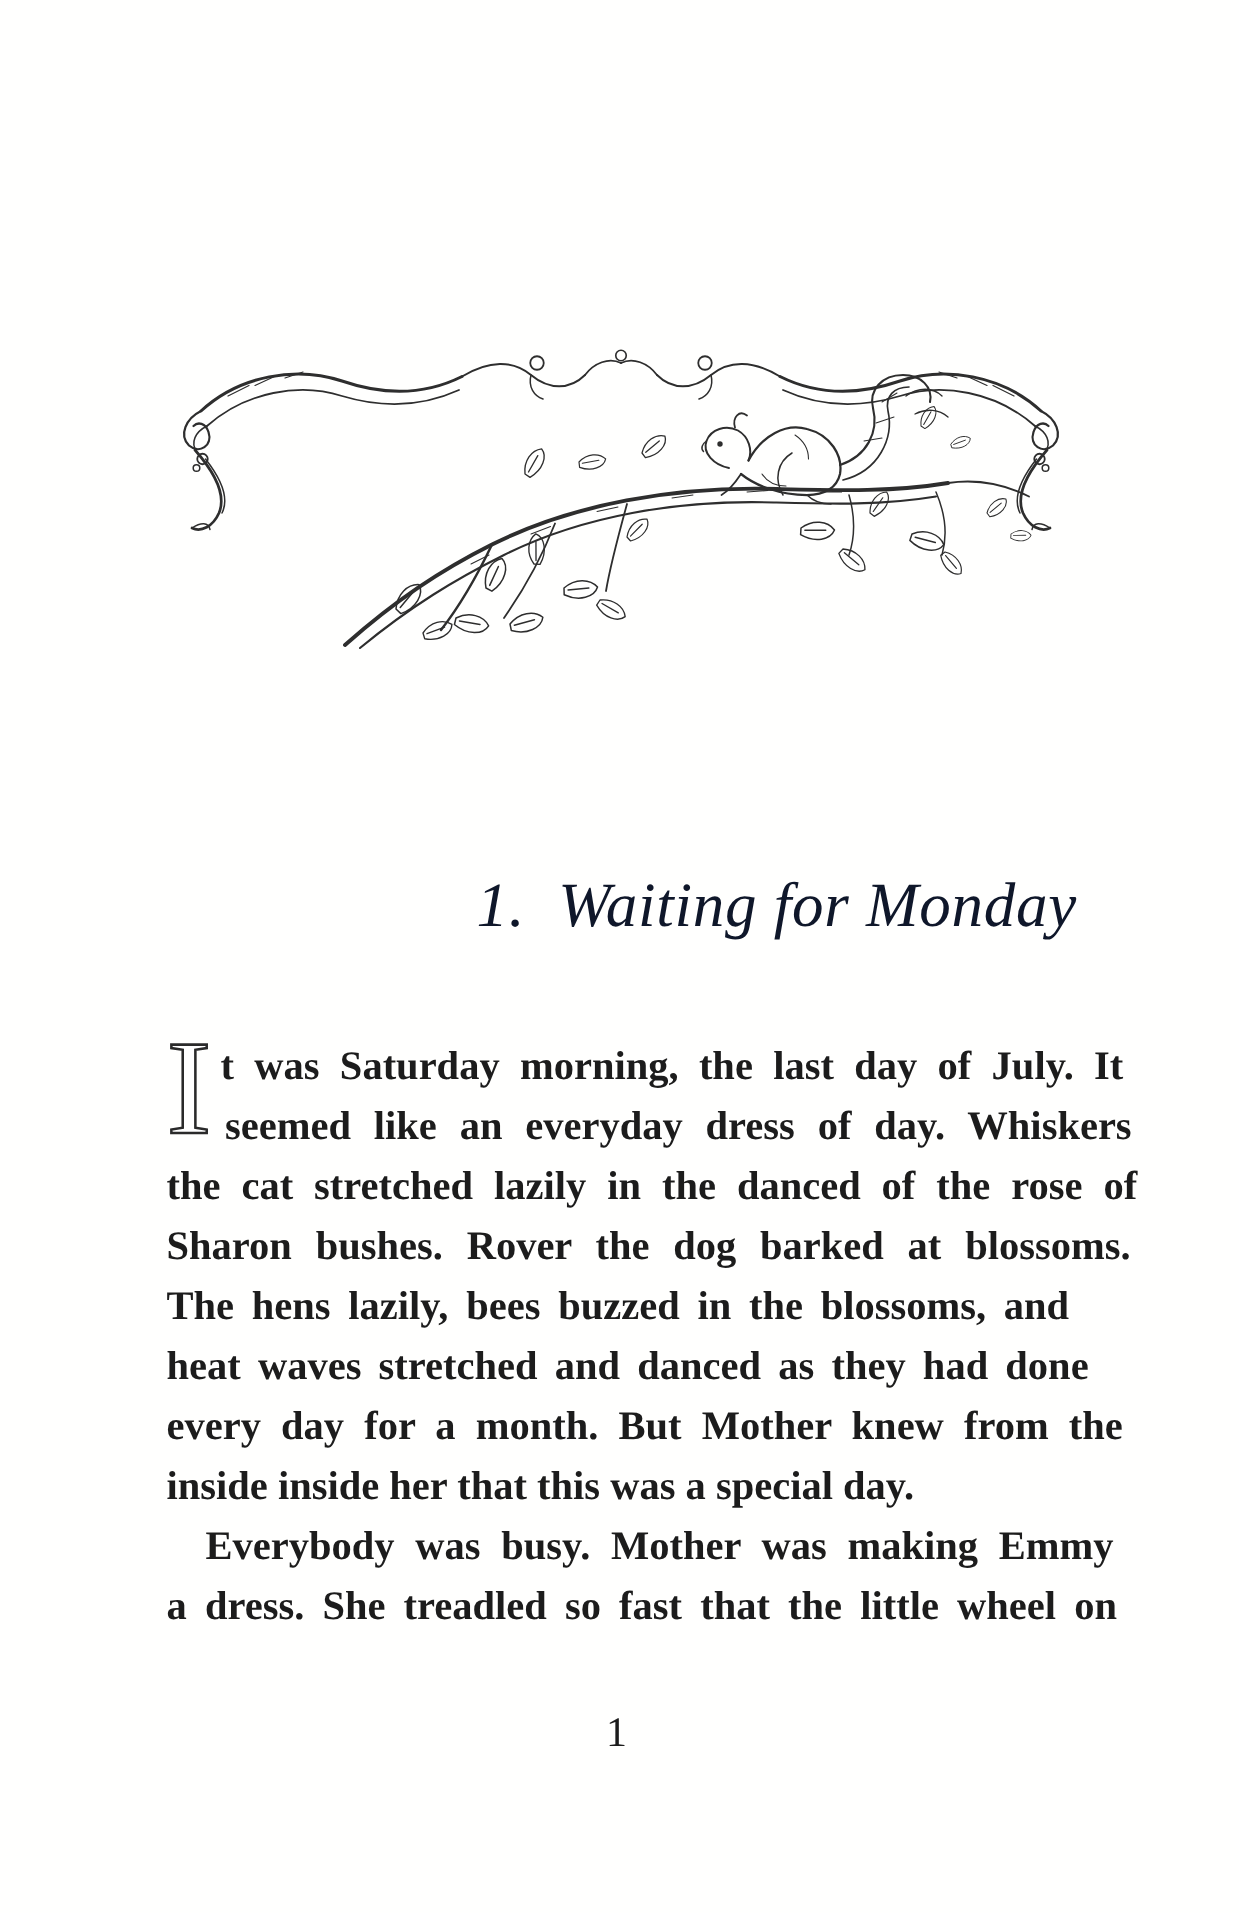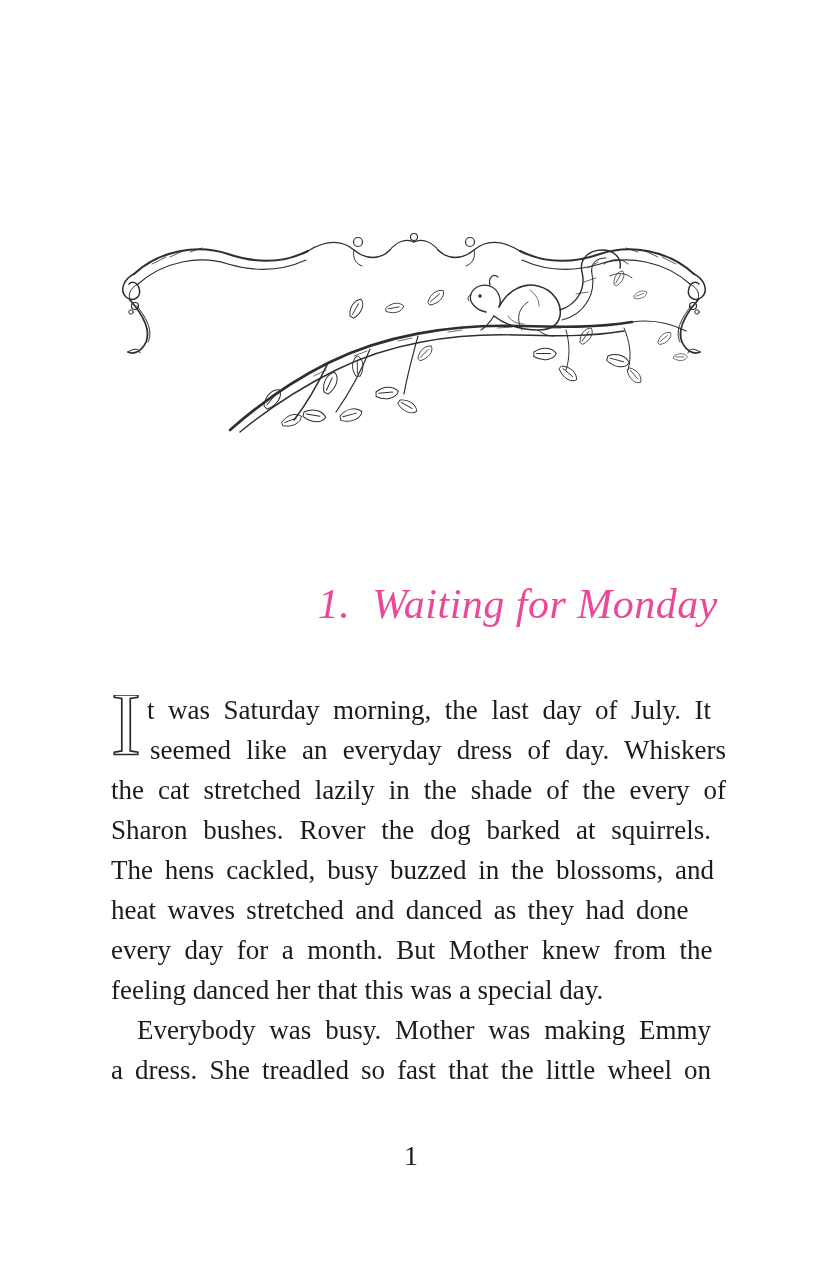--- a/index.html
+++ b/index.html
@@ -19,32 +19,32 @@
     position: absolute; left: 118px; top: 224px;
     width: 592px; height: 210px;
   }
   .ornament svg { display: block; width: 100%; height: 100%; overflow: visible; }
   .chapter-title {
     position: absolute; top: 582px; right: 108px;
     font-style: italic;
     font-size: 42px;
     line-height: 44px;
     letter-spacing: 0.5px;
-    color: #ec4899;
+    color: #0f172a;
     white-space: pre;
   }
   .body-text {
     position: absolute; left: 111px; top: 690px;
     width: 600px;
     font-size: 27px;
     line-height: 40px;
     color: #1c1c1c;
   }
   .para { position: relative; }
-  .line { white-space: nowrap; height: 40px; }
+  .line { white-space: nowrap; height: 40px; font-weight: bold; }
   .line.dc1 { padding-left: 36px; }
   .line.dc2 { padding-left: 39px; }
   .line.indent { padding-left: 26px; text-align: right; }
   .drop-cap {
     position: absolute; left: -2px; top: 5px;
     width: 34px; height: 64px;
   }
   .page-number {
     position: absolute; top: 1140px; left: 111px;
     width: 600px;
@@ -159,26 +159,26 @@
 
   <div class="chapter-title">1.  Waiting for Monday</div>
 
   <div class="body-text">
     <div class="para">
       <svg class="drop-cap" viewBox="0 0 34 64" xmlns="http://www.w3.org/2000/svg">
         <text x="2" y="60" font-size="90" font-family="Liberation Serif, DejaVu Serif, serif" fill="#ffffff" stroke="#2a2a2a" stroke-width="1.7">I</text>
       </svg>
       <div class="line fit dc1" style="word-spacing: 6.78646px;"><span>t was Saturday morning, the last day of July.  It</span></div>
       <div class="line fit dc2" style="word-spacing: 8.48661px;"><span>seemed like an everyday dress of day.  Whiskers</span></div>
-      <div class="line fit" style="word-spacing: 7.22031px;"><span>the cat stretched lazily in the shade of the every of</span></div>
-      <div class="line fit" style="word-spacing: 9.12277px;"><span>Sharon bushes.  Rover the dog barked at squirrels.</span></div>
-      <div class="line fit" style="word-spacing: 5.08398px;"><span>The hens cackled, busy buzzed in the blossoms, and</span></div>
+      <div class="line fit" style="word-spacing: 7.22031px;"><span>the cat stretched lazily in the danced of the rose of</span></div>
+      <div class="line fit" style="word-spacing: 9.12277px;"><span>Sharon bushes.  Rover the dog barked at blossoms.</span></div>
+      <div class="line fit" style="word-spacing: 5.08398px;"><span>The hens lazily, bees buzzed in the blossoms, and</span></div>
       <div class="line fit" style="word-spacing: 4.71289px;"><span>heat waves stretched and danced as they had done</span></div>
       <div class="line fit" style="word-spacing: 6.68056px;"><span>every day for a month.  But Mother knew from the</span></div>
-      <div class="line"><span>feeling danced her that this was a special day.</span></div>
+      <div class="line"><span>inside inside her that this was a special day.</span></div>
     </div>
     <div class="para">
       <div class="line fit indent" style="word-spacing: 7.09635px;"><span>Everybody was busy.  Mother was making Emmy</span></div>
       <div class="line fit" style="word-spacing: 5.34063px;"><span>a dress.  She treadled so fast that the little wheel on</span></div>
     </div>
   </div>
 
   <div class="page-number">1</div>
 
 </div>

